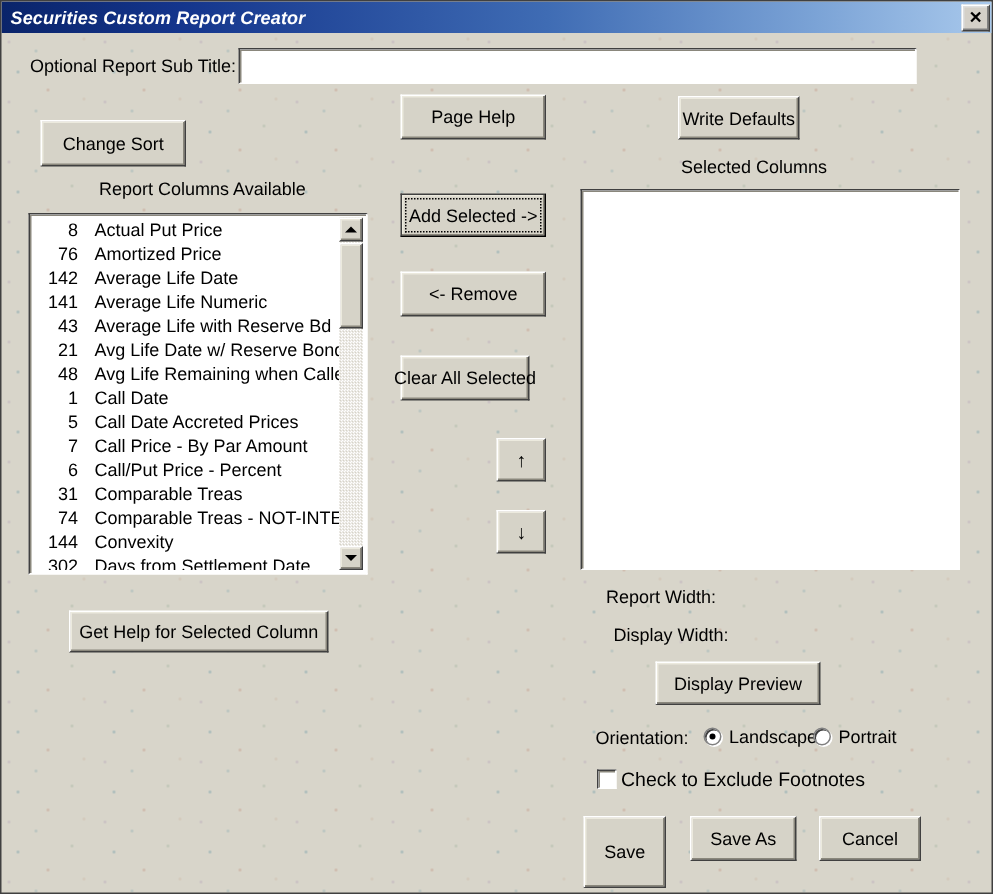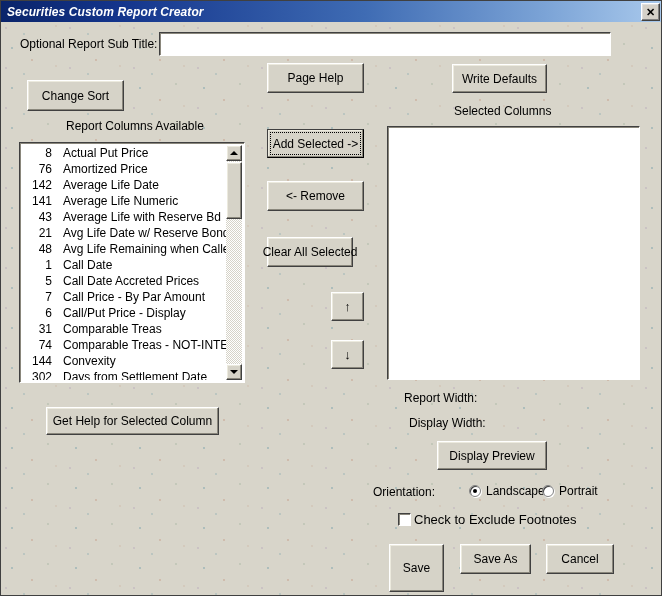--- a/index.html
+++ b/index.html
@@ -268,21 +268,21 @@
         <div class="list-row">
           <span class="num">5</span>
           <span class="nm">Call Date Accreted Prices</span>
         </div>
         <div class="list-row">
           <span class="num">7</span>
           <span class="nm">Call Price - By Par Amount</span>
         </div>
         <div class="list-row">
           <span class="num">6</span>
-          <span class="nm">Call/Put Price - Display</span>
+          <span class="nm">Call/Put Price - Percent</span>
         </div>
         <div class="list-row">
           <span class="num">31</span>
           <span class="nm">Comparable Treas</span>
         </div>
         <div class="list-row">
           <span class="num">74</span>
           <span class="nm">Comparable Treas - NOT-INTER</span>
         </div>
         <div class="list-row">
@@ -327,41 +327,41 @@
   </div>
 
   <div class="btn" style="left:330px; top:291px; width:33px; height:29px;">
     <span class="arrow-glyph">↑</span>
   </div>
 
   <div class="btn" style="left:330px; top:339px; width:33px; height:29px;">
     <span class="arrow-glyph">↓</span>
   </div>
 
-  <div class="btn" style="left:451px; top:63px; width:95px; height:29px;text-align:right;">
+  <div class="btn" style="left:451px; top:63px; width:81px; height:29px;text-align:right;">
     <span>Write Defaults</span>
   </div>
 
   <div class="lbl" style="left:453px; top:103px;">Selected Columns</div>
 
   <div class="listbox" style="left:386px; top:125px; width:253px; height:254px;">
     <div class="list-inner" id="selected-list" style="right:2px;"></div>
   </div>
 
   <div class="lbl" style="left:403px; top:390px;">Report Width:</div>
   <div class="lbl" style="left:503px; top:390px;"></div>
 
   <div class="lbl" style="left:408px; top:415px;">Display Width:</div>
   <div class="lbl" style="left:508px; top:415px;"></div>
 
   <div class="btn" style="left:436px; top:440px; width:110px; height:29px;">
     <span>Display Preview</span>
   </div>
 
-  <div class="lbl" style="left:372px; top:484px;">Orientation:</div>
+  <div class="lbl" style="left:396px; top:484px;">Orientation:</div>
 
   <div class="radio-wrap" style="left:468px; top:483px;">
     <span class="radio checked"></span>
     <span class="radio-label">Landscape</span>
   </div>
 
   <div class="radio-wrap" style="left:541px; top:483px;">
     <span class="radio"></span>
     <span class="radio-label">Portrait</span>
   </div>

